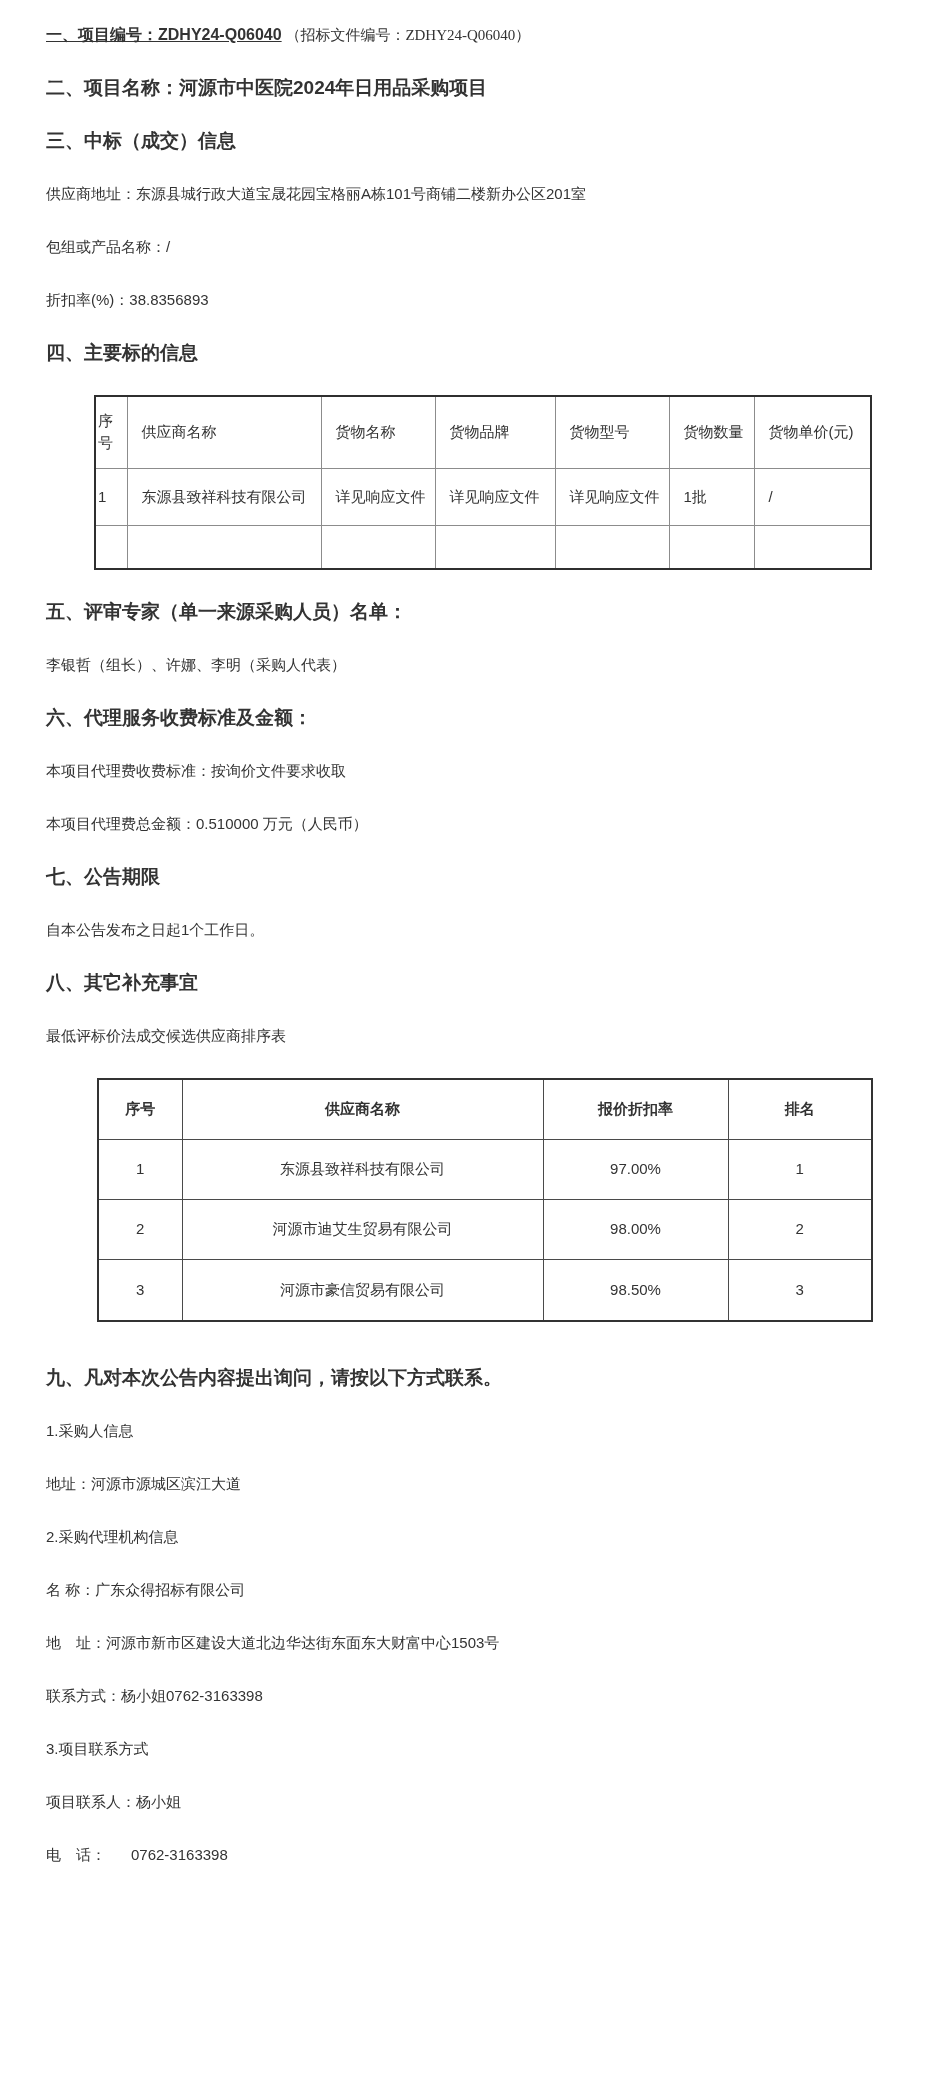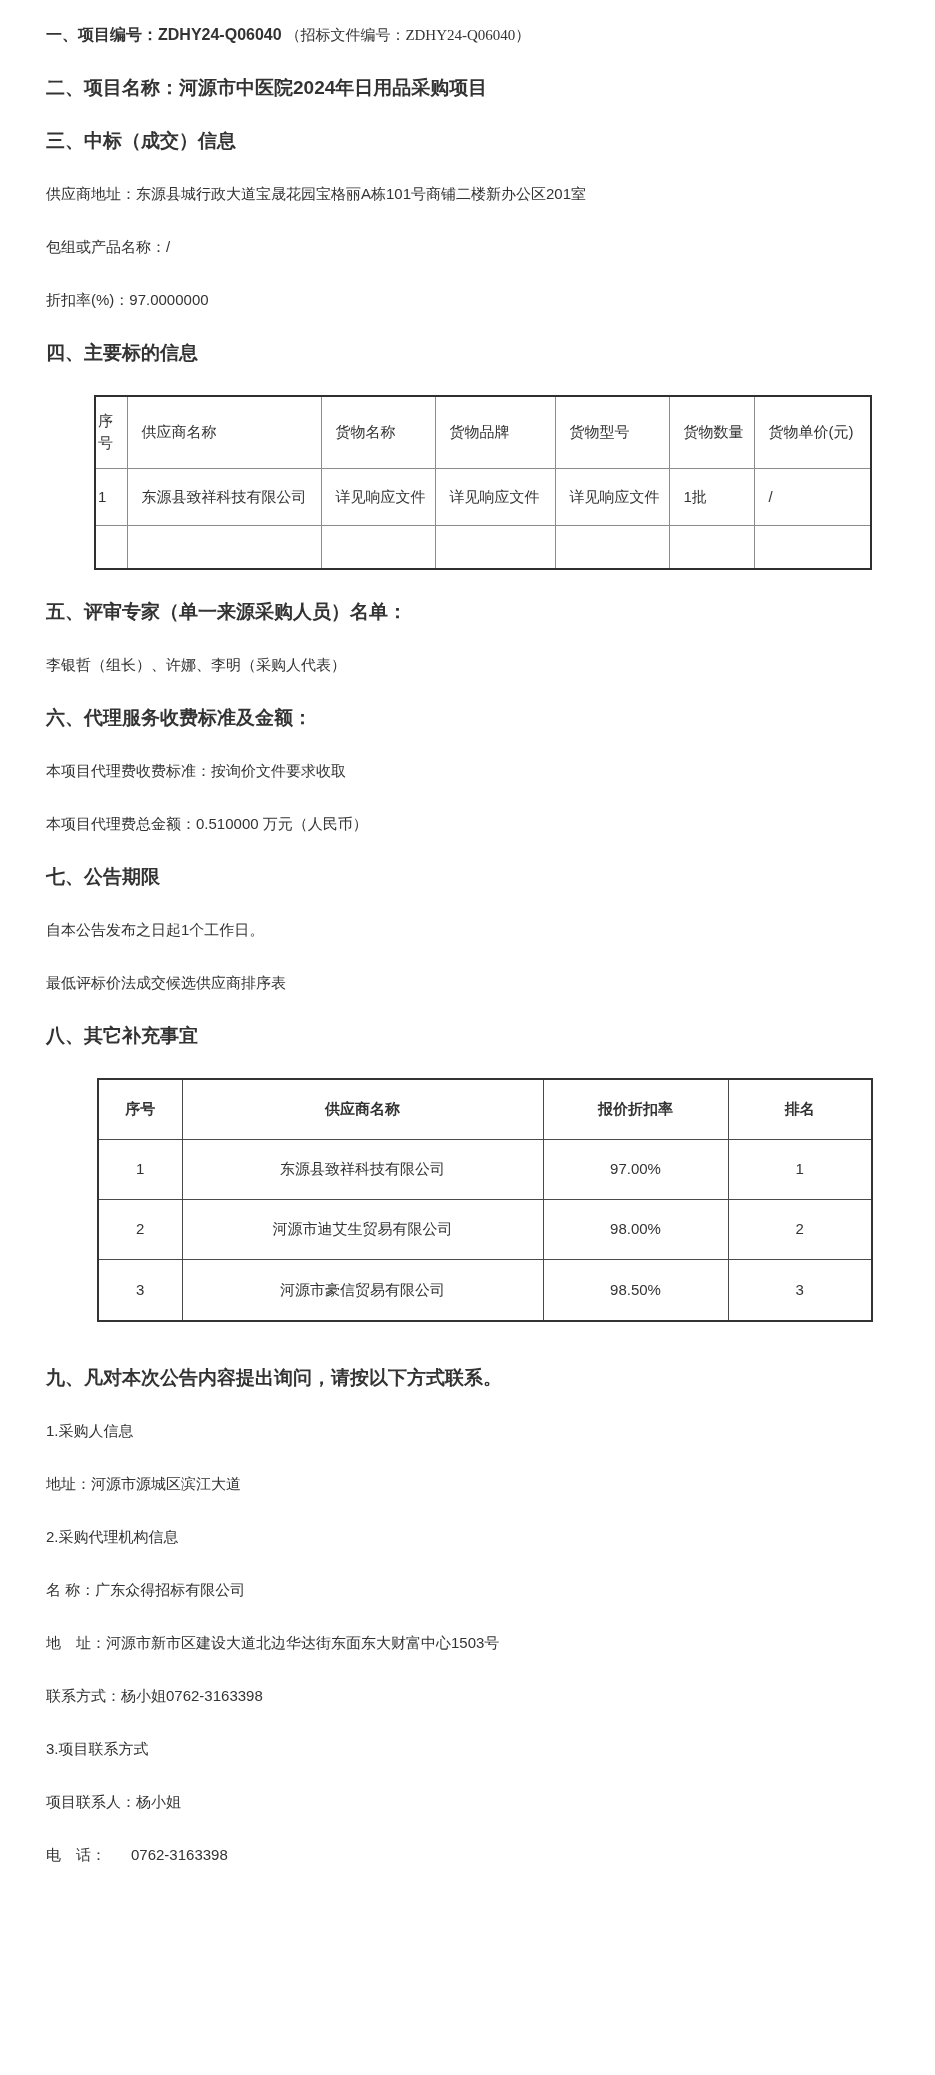--- a/index.html
+++ b/index.html
@@ -11,21 +11,21 @@
   .doc { padding: 0 63px 38px 46px; }
   .para {
     font-size: 15px;
     line-height: 22px;
     margin: 31px 0;
     white-space: pre-wrap;
     word-break: break-all;
   }
   .para.first { margin-top: 24px; }
   .h { font-weight: bold; font-size: 19px; }
-  .h-inline { font-weight: bold; font-size: 16px; }
+  .h-inline { font-weight: bold; font-size: 16px; text-decoration: underline; }
   .h-rest { font-weight: normal; font-size: 15px; font-family: Liberation Serif, serif; }
   .sec9 { margin-top: 45px; }
 
   
   table.t1 {
     border-collapse: collapse;
     table-layout: fixed;
     width: 776px;
     margin: 31px 0 31px 48px;
     border: 2px solid #2f2f2f;
@@ -77,21 +77,21 @@
 
   <p class="para h">二、项目名称：河源市中医院2024年日用品采购项目</p>
 
   <p class="para h">三、中标（成交）信息</p>
 
 
   <p class="para">供应商地址：东源县城行政大道宝晟花园宝格丽A栋101号商铺二楼新办公区201室</p>
 
   <p class="para">包组或产品名称：/</p>
 
-  <p class="para">折扣率(%)：97.0000000</p>
+  <p class="para">折扣率(%)：38.8356893</p>
 
   <p class="para h">四、主要标的信息</p>
 
   <table class="t1">
     <colgroup>
       <col style="width:32px">
         <col style="width:194px">
         <col style="width:114px">
       <col style="width:120px">
         <col style="width:114px">
@@ -136,23 +136,23 @@
   <p class="para h">六、代理服务收费标准及金额：</p>
 
   <p class="para">本项目代理费收费标准：按询价文件要求收取</p>
 
   <p class="para">本项目代理费总金额：0.510000 万元（人民币）</p>
 
   <p class="para h">七、公告期限</p>
 
   <p class="para">自本公告发布之日起1个工作日。</p>
 
+  <p class="para h">八、其它补充事宜</p>
+
   <p class="para">最低评标价法成交候选供应商排序表</p>
-
-  <p class="para h">八、其它补充事宜</p>
 
   <table class="t2">
     <colgroup>
       <col style="width:84px">
         <col style="width:361px">
         <col style="width:185px">
         <col style="width:144px">
     </colgroup>
     <tbody>
       <tr>

